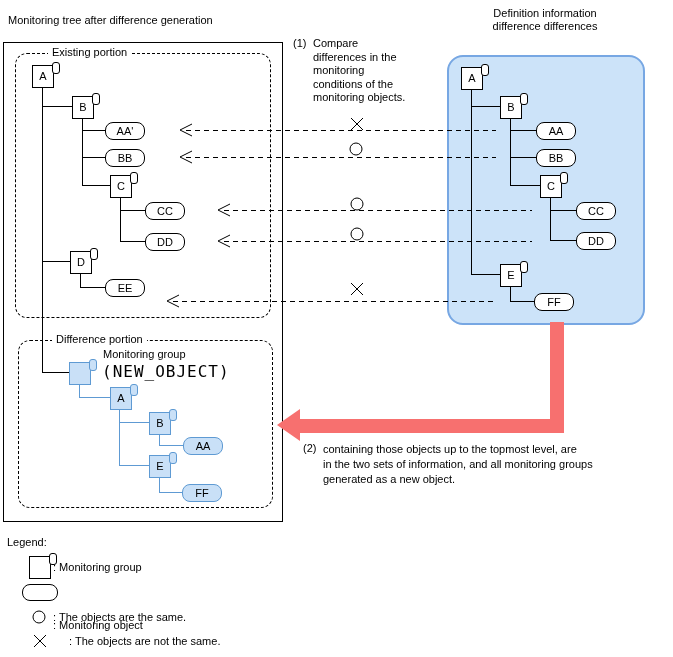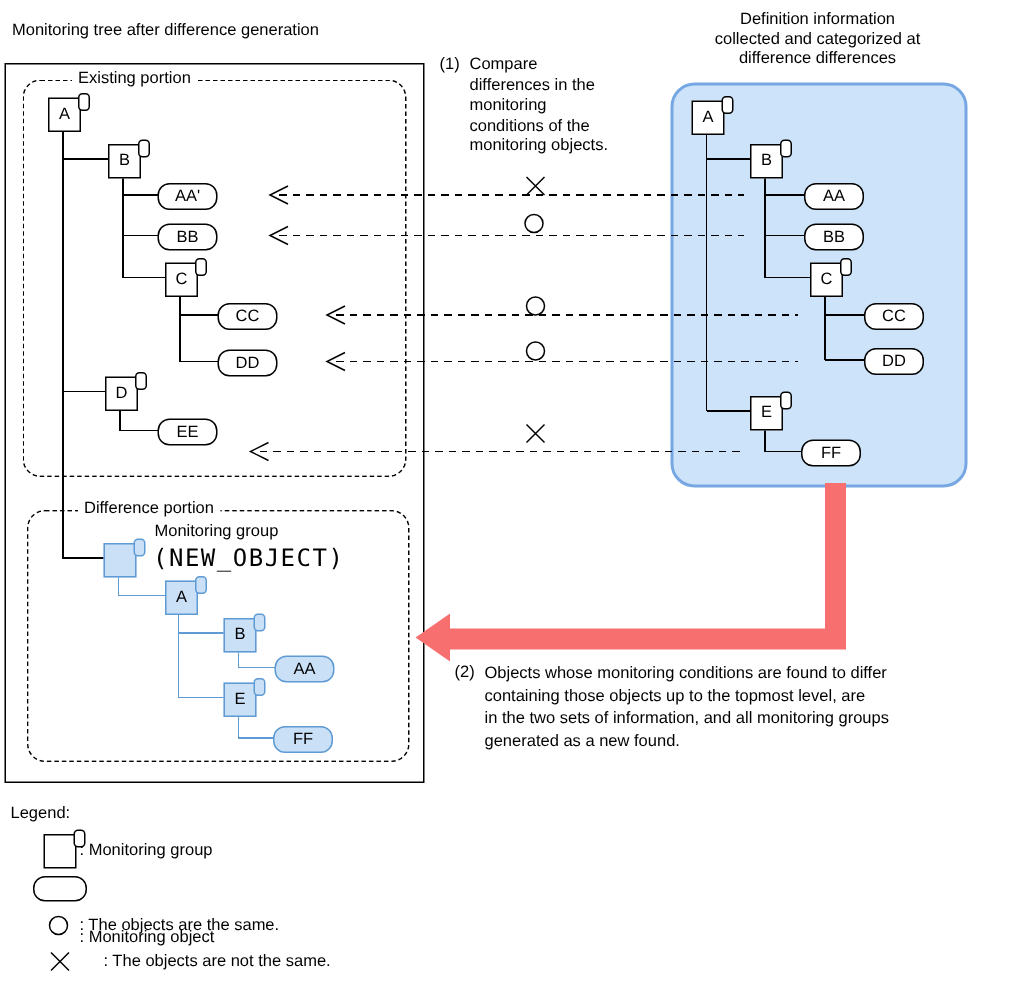--- a/index.html
+++ b/index.html
@@ -93,42 +93,40 @@
       <circle cx="39" cy="617" r="6" stroke="#000" fill="#fff"></circle>
       <path d="M34,635 L46,647 M46,635 L34,647" stroke="#000" fill="none"></path>
     </g>
   </svg>
 
   <div class="layer-chips">
 
     <div class="txt" style="left:8px; top:14px;">Monitoring tree after difference generation</div>
     <div class="rtitle">
       <div>Definition information</div>
-      <div>collected and categorized at</div>
       <div>difference differences</div>
     </div>
 
     <div class="boxlabel" style="left:48px; top:46px;">Existing portion</div>
     <div class="boxlabel" style="left:52px; top:333px;">Difference portion</div>
 
     <div class="txt" style="left:293px; top:37px;">(1)</div>
     <div class="para" style="left:313px; top:37px;">
       <div>Compare</div>
       <div>differences in the</div>
       <div>monitoring</div>
       <div>conditions of the</div>
       <div>monitoring objects.</div>
     </div>
 
     <div class="txt" style="left:303px; top:442px;">(2)</div>
     <div class="para2" style="left:323px; top:442px;">
-      <div>Objects whose monitoring conditions are found to differ</div>
       <div>containing those objects up to the topmost level, are</div>
       <div>in the two sets of information, and all monitoring groups</div>
-      <div>generated as a new found.</div>
+      <div>generated as a new object.</div>
     </div>
 
     <div class="grp" style="left:32px; top:65px;">A</div>
     <div class="grp" style="left:72px; top:96px;">B</div>
     <div class="obj" style="left:105px; top:122px;">AA'</div>
     <div class="obj" style="left:105px; top:149px;">BB</div>
     <div class="grp" style="left:110px; top:175px;">C</div>
     <div class="obj" style="left:145px; top:202px;">CC</div>
     <div class="obj" style="left:145px; top:233px;">DD</div>
     <div class="grp" style="left:70px; top:251px;">D</div>

